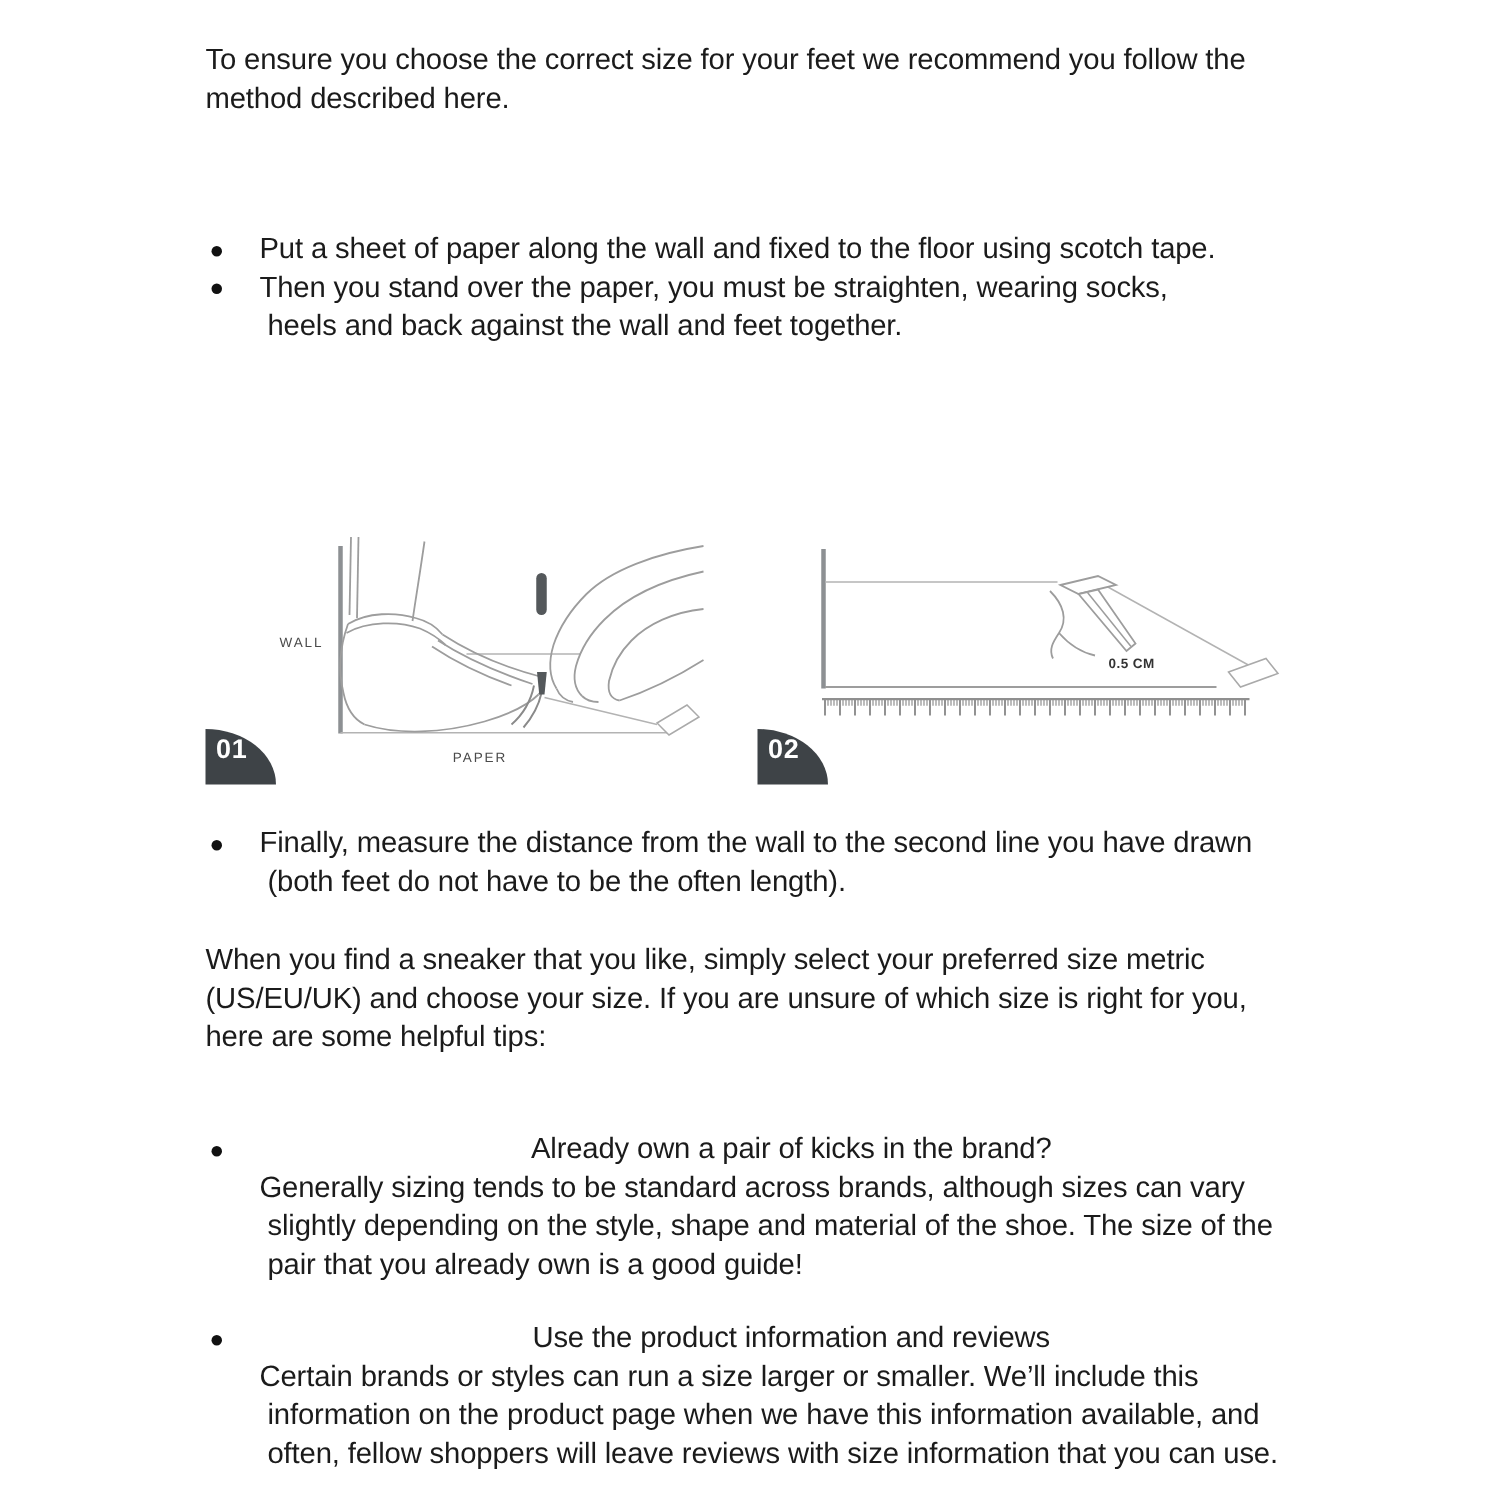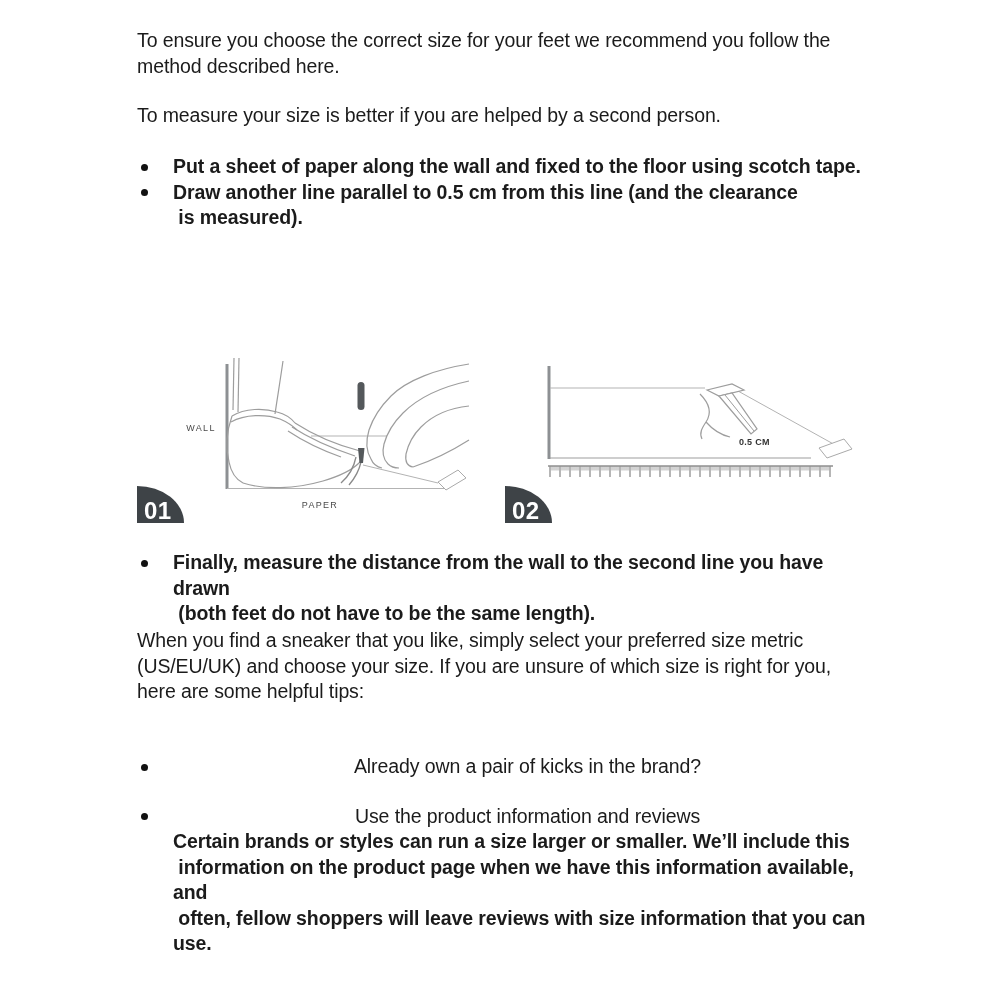--- a/index.html
+++ b/index.html
@@ -8,54 +8,53 @@
     font-family:"Liberation Sans","DejaVu Sans",sans-serif;
     color:#1b1b1b;font-size:19.5px;line-height:25.5px;letter-spacing:-0.1px;
   }
   .para{position:absolute;left:137px;width:740px;margin:0;white-space:pre-wrap;}
   .list{position:absolute;left:137px;width:745px;margin:0;padding:0;list-style:none;}
   .list li{position:relative;padding-left:36px;margin:0;}
   .list li::before{
     content:"";position:absolute;left:4px;top:9.5px;width:7px;height:7px;
     border-radius:50%;background:#111;
   }
-  .li-text{white-space:pre-wrap;display:block;font-weight:bold;}
+  .li-text{white-space:pre-wrap;display:block;}
   .tip-title{display:block;white-space:pre-wrap;text-align:center;}
   .tip2{margin-top:24px !important;}
   .figure{position:absolute;top:358px;}
   .fig-svg{display:block;}
   .badge{
     position:absolute;width:47px;height:37px;background:#3e4347;
     border-radius:0 100% 0 0;z-index:2;
   }
   .badge span{
-    position:absolute;left:7px;bottom:3px;color:#ffffff;font-weight:bold;
-    font-size:24px;line-height:19px;letter-spacing:0.5px;
+    position:absolute;left:7px;bottom:14px;color:#ffffff;font-weight:bold;
+    font-size:18px;line-height:19px;letter-spacing:0.5px;
   }
   svg text{font-family:"Liberation Sans","DejaVu Sans",sans-serif;}
   .fig-label{font-size:9px;letter-spacing:1.3px;fill:#4a4a4a;}
   .fig-measure{font-size:9px;font-weight:bold;fill:#333333;letter-spacing:0.3px;}
 </style>
 </head>
 <body>
 
 <div class="page">
 
   <p class="para" style="top:28px">To ensure you choose the correct size for your feet we recommend you follow the
 method described here.</p>
 
-  <p class="para" style="top:103px">To measure your size is better if you are helped by a second person.</p>
 
   <ul class="list" style="top:154px">
     <li>
         <span class="li-text">Put a sheet of paper along the wall and fixed to the floor using scotch tape.</span>
       </li>
     <li>
-        <span class="li-text">Draw another line parallel to 0.5 cm from this line (and the clearance
- is measured).</span>
+        <span class="li-text">Then you stand over the paper, you must be straighten, wearing socks,
+ heels and back against the wall and feet together.</span>
       </li>
   </ul>
 
   <div class="figure" style="left:135px">
     <svg class="fig-svg" width="335" height="168" viewBox="0 0 335 168">
 
       <line x1="92" y1="6" x2="92" y2="131" stroke="#8d9093" stroke-width="3"></line>
       <line x1="92" y1="130.5" x2="313" y2="130.5" stroke="#b3b3b3" stroke-width="1"></line>
 
       <path d="M176,78 H252" stroke="#b3b3b3" stroke-width="1" fill="none"></path>
@@ -272,31 +271,34 @@
         </g>
     </svg>
   </div>
   <div class="badge" style="left:505px;top:486px">
     <span>02</span>
   </div>
 
   <ul class="list" style="top:550px">
     <li>
         <span class="li-text">Finally, measure the distance from the wall to the second line you have drawn
- (both feet do not have to be the same length).</span>
+ (both feet do not have to be the often length).</span>
       </li>
   </ul>
 
   <p class="para" style="top:628px">When you find a sneaker that you like, simply select your preferred size metric
 (US/EU/UK) and choose your size. If you are unsure of which size is right for you,
 here are some helpful tips:</p>
 
   <ul class="list" style="top:754px">
     <li>
       <span class="tip-title">Already own a pair of kicks in the brand?</span>
+      <span class="li-text">Generally sizing tends to be standard across brands, although sizes can vary
+ slightly depending on the style, shape and material of the shoe. The size of the
+ pair that you already own is a good guide!</span>
     </li>
     <li class="tip2">
       <span class="tip-title">Use the product information and reviews</span>
       <span class="li-text">Certain brands or styles can run a size larger or smaller. We’ll include this
  information on the product page when we have this information available, and
  often, fellow shoppers will leave reviews with size information that you can use.</span>
     </li>
   </ul>
 
 </div>

